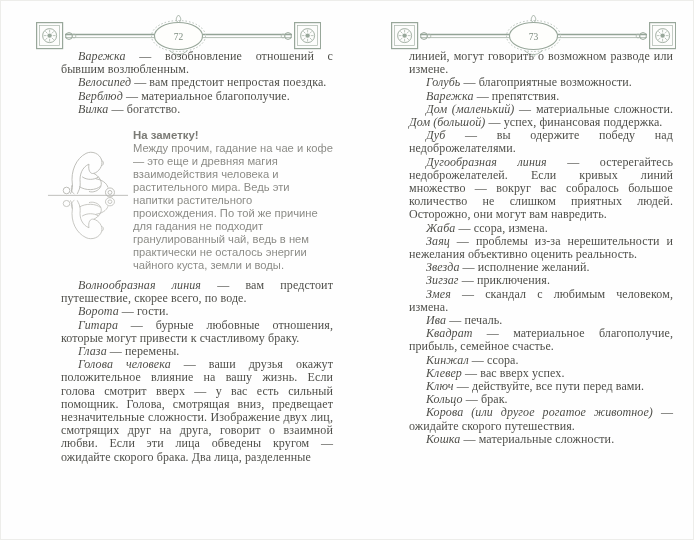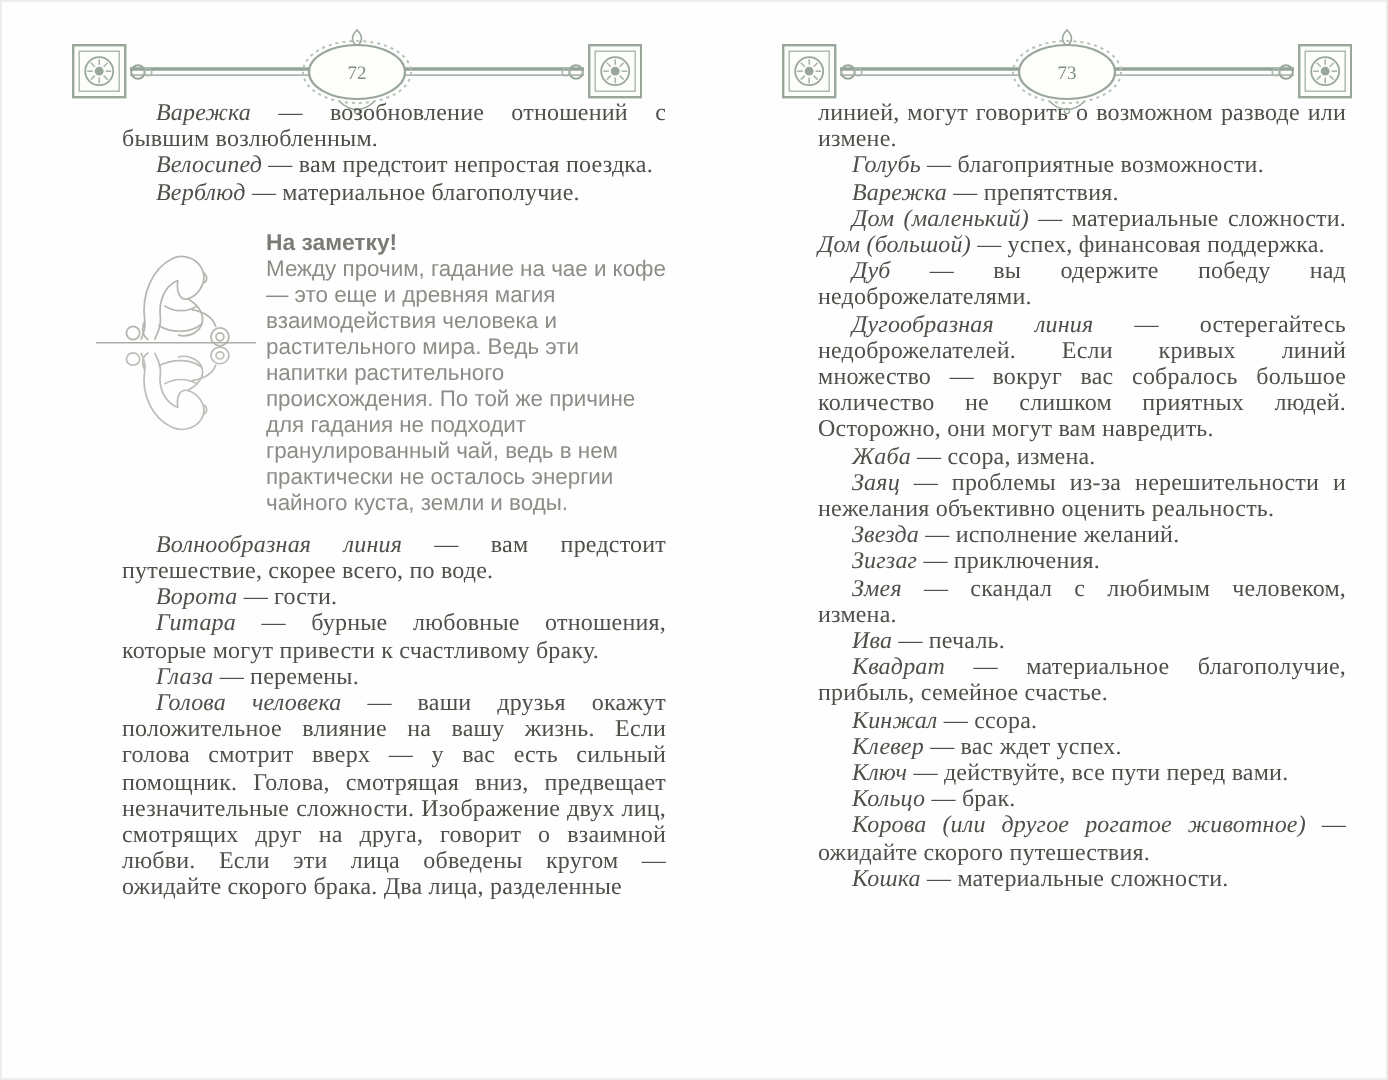--- a/index.html
+++ b/index.html
@@ -19,21 +19,21 @@
     position:absolute;top:49px;font-size:12px;line-height:13.2px;
     text-align:justify;letter-spacing:0.1px;
   }
   .page-left .textcol{left:25px;width:272px;}
   .page-right .textcol{left:18px;width:264px;}
   .entry{margin:0;text-indent:17px;}
   .entry.no-indent{text-indent:0;}
   .term{font-style:italic;}
   .notebox{
     position:relative;margin:11px 0 7px -14px;width:286px;
-    display:flex;align-items:center;
+    display:flex;align-items:flex-end;
   }
   .illustration{flex:0 0 82px;width:82px;height:124px;margin-right:4px;}
   .notetext{
     flex:1;font-family:"Liberation Sans", sans-serif;color:#8c8c87;
     font-size:11.2px;line-height:13px;text-align:left;letter-spacing:0;
   }
   .noteheading{margin:2px 0 0 0;font-weight:bold;color:#7b7b76;font-size:11.4px;}
   .notebody{margin:0;}
 </style>
 </head>
@@ -98,20 +98,21 @@
       <use href="#rod"></use>
       <use href="#medallion"></use>
       <text x="142.5" y="26.5" text-anchor="middle" font-size="9.5" fill="#7e8e81">72</text>
     </svg>
 
     <div class="textcol">
       <div>
           <p class="entry"><em class="term">Варежка</em><span class="plain"> — возобновление отношений с бывшим возлюбленным.</span></p>
           <p class="entry"><em class="term">Велосипед</em><span class="plain"> — вам предстоит непростая поездка.</span></p>
           <p class="entry"><em class="term">Верблюд</em><span class="plain"> — материальное благополучие.</span></p>
+          <p class="entry"><em class="term">Вилка</em><span class="plain"> — богатство.</span></p>
         </div>
 
       <div class="notebox">
         <svg class="illustration" viewBox="0 0 84 124">
           <use href="#leafy-figure"></use>
           <g transform="translate(0,94) scale(1,-0.92)">
               <use href="#leafy-figure" opacity="0.9"></use>
             </g>
           <line x1="1" y1="47" x2="83" y2="47" stroke="#adada8" stroke-width="0.8"></line>
         </svg>
@@ -156,21 +157,21 @@
           <p class="entry"><em class="term">Дуб</em><span class="plain"> — вы одержите победу над недоброжелателями.</span></p>
           <p class="entry"><em class="term">Дугообразная линия</em><span class="plain"> — остерегайтесь недоброжелателей. Если кривых линий множество — вокруг вас собралось большое количество не слишком приятных людей. Осторожно, они могут вам навредить.</span></p>
           <p class="entry"><em class="term">Жаба</em><span class="plain"> — ссора, измена.</span></p>
           <p class="entry"><em class="term">Заяц</em><span class="plain"> — проблемы из-за нерешительности и нежелания объективно оценить реальность.</span></p>
           <p class="entry"><em class="term">Звезда</em><span class="plain"> — исполнение желаний.</span></p>
           <p class="entry"><em class="term">Зигзаг</em><span class="plain"> — приключения.</span></p>
           <p class="entry"><em class="term">Змея</em><span class="plain"> — скандал с любимым человеком, измена.</span></p>
           <p class="entry"><em class="term">Ива</em><span class="plain"> — печаль.</span></p>
           <p class="entry"><em class="term">Квадрат</em><span class="plain"> — материальное благополучие, прибыль, семейное счастье.</span></p>
           <p class="entry"><em class="term">Кинжал</em><span class="plain"> — ссора.</span></p>
-          <p class="entry"><em class="term">Клевер</em><span class="plain"> — вас ждет успех.</span></p>
+          <p class="entry"><em class="term">Клевер</em><span class="plain"> — вас вверх успех.</span></p>
           <p class="entry"><em class="term">Ключ</em><span class="plain"> — действуйте, все пути перед вами.</span></p>
           <p class="entry"><em class="term">Кольцо</em><span class="plain"> — брак.</span></p>
           <p class="entry"><em class="term">Корова (или другое рогатое животное)</em><span class="plain"> — ожидайте скорого путешествия.</span></p>
           <p class="entry"><em class="term">Кошка</em><span class="plain"> — материальные сложности.</span></p>
         </div>
     </div>
 
     <svg class="ornament bottom" viewBox="0 0 285 46">
       <use href="#endblock" x="0" y="9"></use>
       <use href="#endblock" x="258" y="9"></use>

